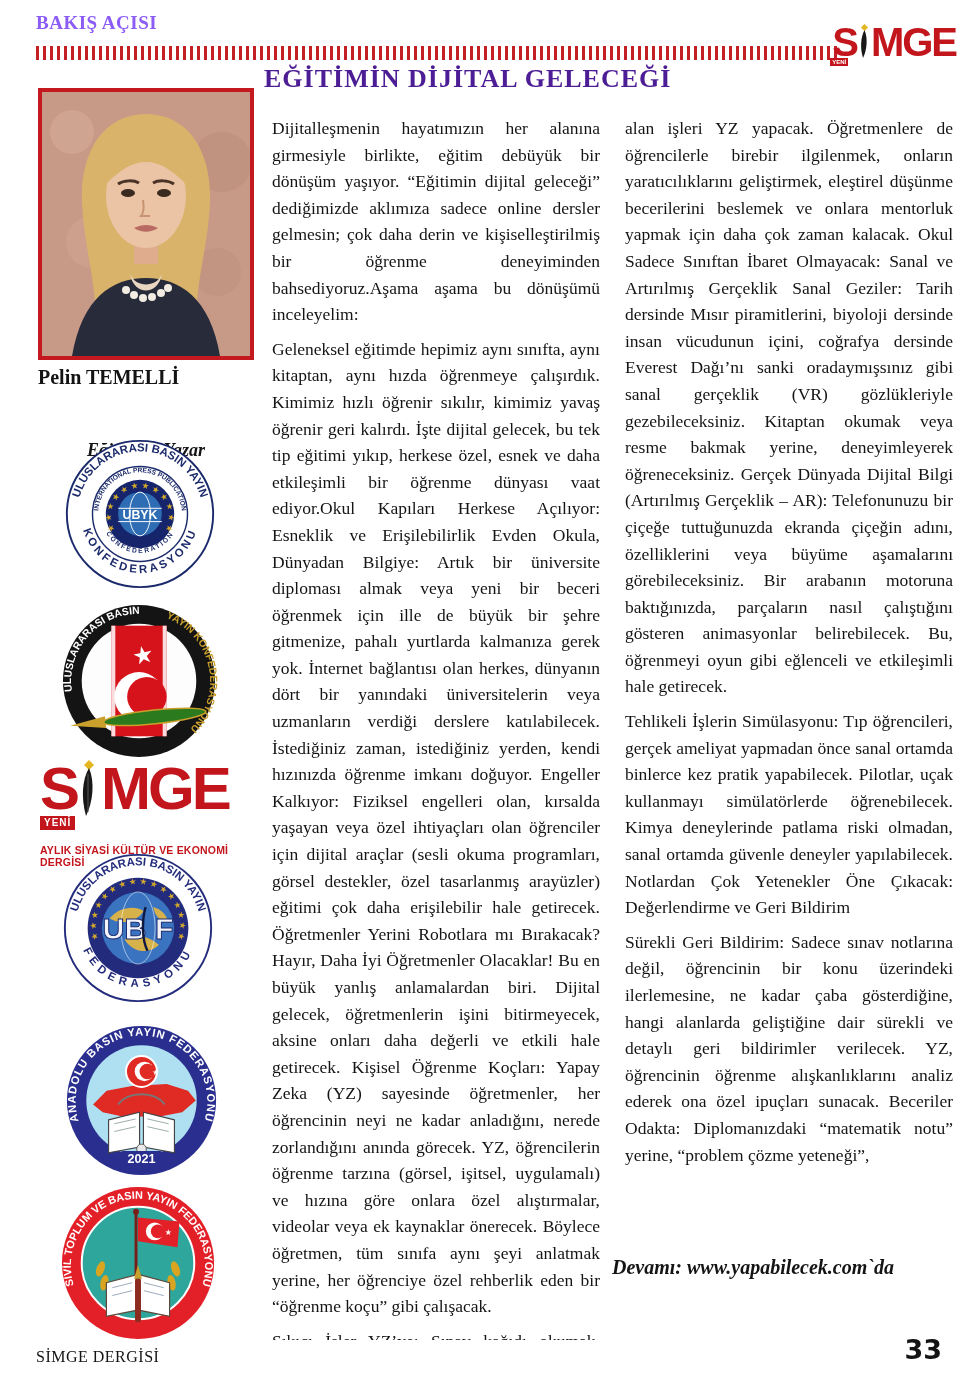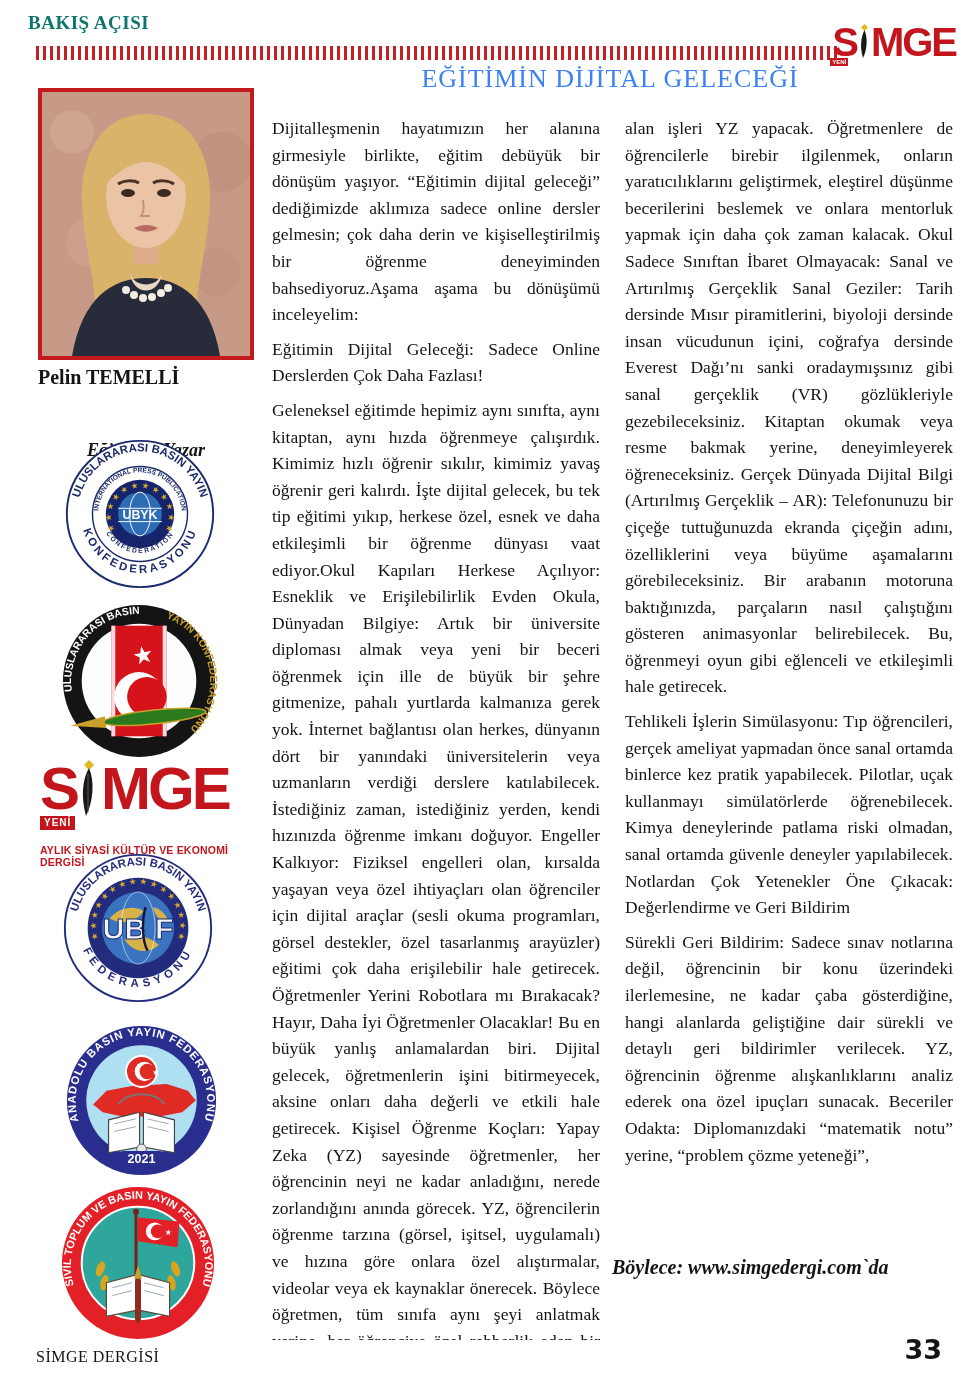--- a/index.html
+++ b/index.html
@@ -1,31 +1,31 @@
 <!DOCTYPE html>
 <html><head>
 <meta charset="utf-8">
 <style>
   html,body{margin:0;padding:0;}
   body{width:964px;height:1396px;position:relative;background:#ffffff;
        font-family:"Liberation Serif",serif;color:#141414;overflow:hidden;}
 
-  .section-label{position:absolute;left:28px;top:12px;font-size:19px;font-weight:bold;
-                 color:#0f766e;letter-spacing:.5px;}
+  .section-label{position:absolute;left:36px;top:12px;font-size:19px;font-weight:bold;
+                 color:#8b5cf6;letter-spacing:.5px;}
   .dash-line{position:absolute;left:36px;top:46px;width:804px;height:14px;
              background:repeating-linear-gradient(90deg,#c32026 0 3px,transparent 3px 7px);}
 
   .brand-top{position:absolute;right:8px;top:22px;display:flex;align-items:flex-start;
              font-family:"Liberation Sans",sans-serif;font-weight:bold;color:#c3151c;
              font-size:40px;letter-spacing:-2px;line-height:40px;}
   .brand-top .yeni-mini{position:absolute;left:-2px;bottom:2px;background:#c3151c;color:#fff;
              font-size:6px;letter-spacing:0;padding:0 2px;line-height:8px;}
   .brand-s{position:relative;padding-bottom:6px;}
-  .page-title{position:absolute;left:264px;top:64px;width:692px;text-align:center;
-              color:#3b82f6;font-size:26px;font-weight:normal;letter-spacing:1px;}
+  .page-title{position:absolute;left:264px;top:64px;width:692px;
+              color:#4c1d95;font-size:26px;font-weight:bold;letter-spacing:1px;}
 
   .photo-frame{position:absolute;left:38px;top:88px;width:216px;height:272px;
                border:4px solid #c41a1f;box-sizing:border-box;background:#c99e8c;}
   .author-name{position:absolute;left:38px;top:366px;width:216px;text-align:left;
                font-weight:bold;font-size:20px;}
   .author-role{position:absolute;left:38px;top:392px;width:216px;text-align:center;
                font-weight:bold;font-style:italic;font-size:18px;margin-top:48px;}
 
   .logo{position:absolute;}
   .simge-logo{position:absolute;left:40px;top:760px;width:212px;text-align:left;
@@ -268,25 +268,24 @@
     <line x1="54" y1="113" x2="74" y2="108" stroke="#9ab" stroke-width="1"></line>
     <line x1="106" y1="105" x2="86" y2="100" stroke="#9ab" stroke-width="1"></line>
     <line x1="106" y1="113" x2="86" y2="108" stroke="#9ab" stroke-width="1"></line>
     <polygon points="76,96 84,96 80,82" fill="#caa02c"></polygon>
     <rect x="77" y="96" width="6" height="44" rx="2" fill="#8e2b20"></rect>
   </svg>
 </div>
 
 <div class="col col1">
     <p>Dijitalleşmenin hayatımızın her alanına girmesiyle birlikte, eğitim debüyük bir dönüşüm yaşıyor. “Eğitimin dijital geleceği” dediğimizde aklımıza sadece online dersler gelmesin; çok daha derin ve kişiselleştirilmiş bir öğrenme deneyiminden bahsediyoruz.Aşama aşama bu dönüşümü inceleyelim:</p>
-    <p>Eğitimin Dijital Geleceği: Sadece Online Derslerden Çok Daha Fazlası!</p>
     <p>Geleneksel eğitimde hepimiz aynı sınıfta, aynı kitaptan, aynı hızda öğrenmeye çalışırdık. Kimimiz hızlı öğrenir sıkılır, kimimiz yavaş öğrenir geri kalırdı. İşte dijital gelecek, bu tek tip eğitimi yıkıp, herkese özel, esnek ve daha etkileşimli bir öğrenme dünyası vaat ediyor.Okul Kapıları Herkese Açılıyor: Esneklik ve Erişilebilirlik Evden Okula, Dünyadan Bilgiye: Artık bir üniversite diploması almak veya yeni bir beceri  öğrenmek için ille de büyük bir şehre gitmenize, pahalı yurtlarda kalmanıza gerek yok. İnternet bağlantısı olan herkes, dünyanın dört bir yanındaki üniversitelerin veya uzmanların verdiği derslere katılabilecek. İstediğiniz zaman, istediğiniz yerden, kendi hızınızda öğrenme imkanı doğuyor. Engeller Kalkıyor: Fiziksel engelleri olan, kırsalda yaşayan veya özel ihtiyaçları olan öğrenciler için dijital araçlar (sesli okuma programları, görsel destekler, özel tasarlanmış arayüzler) eğitimi çok daha erişilebilir hale getirecek. Öğretmenler Yerini Robotlara mı Bırakacak? Hayır, Daha İyi Öğretmenler Olacaklar! Bu en büyük yanlış anlamalardan biri. Dijital gelecek, öğretmenlerin işini bitirmeyecek, aksine onları daha değerli ve etkili hale getirecek. Kişisel Öğrenme Koçları: Yapay Zeka (YZ) sayesinde öğretmenler, her öğrencinin neyi ne kadar anladığını, nerede zorlandığını anında görecek. YZ, öğrencilerin öğrenme tarzına (görsel, işitsel, uygulamalı) ve hızına göre onlara özel alıştırmalar, videolar veya ek kaynaklar önerecek. Böylece öğretmen, tüm sınıfa aynı şeyi anlatmak yerine, her öğrenciye özel rehberlik eden bir “öğrenme koçu” gibi çalışacak.</p>
     <p>Sıkıcı İşler YZ’ye: Sınav kağıdı okumak, ödevleri kontrol etmek, basit soruları yanıtlamak gibi tekrar eden ve zaman</p>
   </div>
 <div class="col col2">
     <p>alan işleri YZ yapacak. Öğretmenlere de öğrencilerle birebir ilgilenmek, onların yaratıcılıklarını geliştirmek, eleştirel düşünme becerilerini beslemek ve onlara mentorluk yapmak için daha çok zaman kalacak. Okul Sadece Sınıftan İbaret Olmayacak: Sanal ve Artırılmış Gerçeklik Sanal Geziler: Tarih dersinde Mısır piramitlerini, biyoloji dersinde insan vücudunun içini, coğrafya dersinde Everest Dağı’nı sanki oradaymışsınız gibi sanal gerçeklik (VR) gözlükleriyle gezebileceksiniz. Kitaptan okumak veya resme bakmak yerine, deneyimleyerek öğreneceksiniz. Gerçek Dünyada Dijital Bilgi (Artırılmış Gerçeklik – AR): Telefonunuzu bir çiçeğe tuttuğunuzda ekranda çiçeğin adını, özelliklerini veya büyüme aşamalarını görebileceksiniz. Bir arabanın motoruna baktığınızda, parçaların nasıl çalıştığını gösteren animasyonlar belirebilecek. Bu, öğrenmeyi oyun gibi eğlenceli ve etkileşimli hale getirecek.</p>
     <p>Tehlikeli İşlerin Simülasyonu: Tıp öğrencileri, gerçek ameliyat yapmadan önce sanal ortamda binlerce kez pratik yapabilecek. Pilotlar, uçak kullanmayı simülatörlerde öğrenebilecek. Kimya deneylerinde patlama riski olmadan, sanal ortamda güvenle deneyler yapılabilecek. Notlardan Çok Yetenekler Öne Çıkacak: Değerlendirme ve Geri Bildirim</p>
     <p>Sürekli Geri Bildirim: Sadece sınav notlarına değil, öğrencinin bir konu üzerindeki ilerlemesine, ne kadar çaba gösterdiğine, hangi alanlarda geliştiğine dair sürekli ve detaylı geri bildirimler verilecek. YZ, öğrencinin öğrenme alışkanlıklarını analiz ederek ona özel ipuçları sunacak. Beceriler Odakta: Diplomanızdaki “matematik notu” yerine, “problem çözme yeteneği”,</p>
   </div>
-<div class="continuation">Böylece: www.simgedergi.com`da</div>
+<div class="continuation">Devamı: www.yapabilecek.com`da</div>
 
 <div class="footer-left">SİMGE DERGİSİ</div>
 <div class="page-number">33</div>
 
 </body></html>

